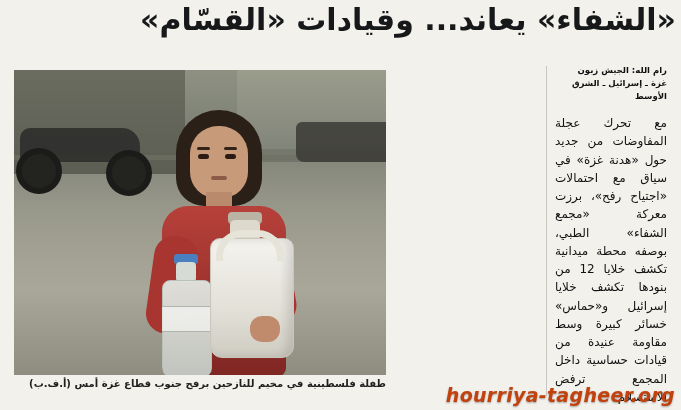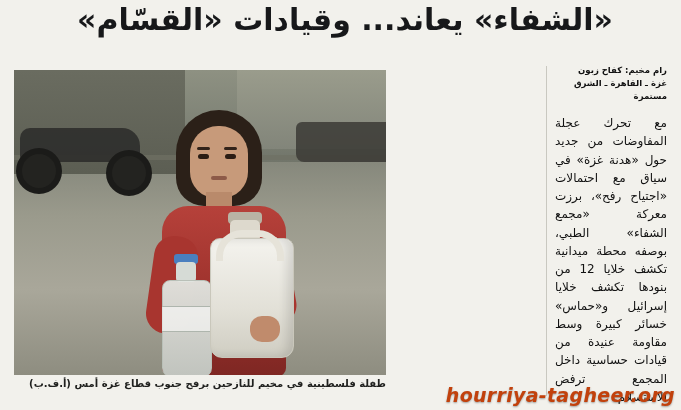--- a/index.html
+++ b/index.html
@@ -25,21 +25,21 @@
 
   
   .headline-wrap {
     position: absolute;
     top: 0;
     right: 0;
     width: 681px;
     height: 62px;
     padding: 4px 5px 0 14px;
     box-sizing: border-box;
-    text-align: center;
+    text-align: right;
   }
   .headline {
     font-family: "DejaVu Sans", "Liberation Sans", sans-serif;
     font-weight: bold;
     font-size: 30px;
     line-height: 1.04;
     color: #17181a;
     letter-spacing: 0px;
     white-space: nowrap;
     direction: rtl;
@@ -331,22 +331,22 @@
         <div class="g-hand"></div>
       </div>
     </div>
     <div class="caption">طفلة فلسطينية في مخيم للنازحين برفح جنوب قطاع غزة أمس (أ.ف.ب)</div>
   </div>
 
   <div class="col-rule"></div>
 
   <div class="article">
     <div class="byline">
-      <div>رام مخيم: كفاح زبون</div>
-      <div>غزة ـ القاهرة ـ الشرق مستمرة</div>
+      <div>رام الله: الجيش زبون</div>
+      <div>غزة ـ إسرائيل ـ الشرق الأوسط</div>
     </div>
     <p class="para">مع تحرك عجلة المفاوضات من جديد حول «هدنة غزة» في سياق مع احتمالات «اجتياح رفح»، برزت معركة «مجمع الشفاء» الطبي، بوصفه محطة ميدانية تكشف خلايا 12 من بنودها تكشف خلايا إسرائيل و«حماس» خسائر كبيرة وسط مقاومة عنيدة من قيادات حساسية داخل المجمع ترفض الاستسلام.</p>
     <p class="para">وتفجرت اشتباكات عنيفة داخل المجمع وحوله في أعقاب «اقتحام» قوات إسرائيل لمحاولة اعتقال قياديين في «القسّام»، كما دارت اشتباكات في الخارج.</p>
 
   </div>
 
   <div class="watermark" style="color: #c2410c;">hourriya-tagheer.org</div>
 
 </div>
 

